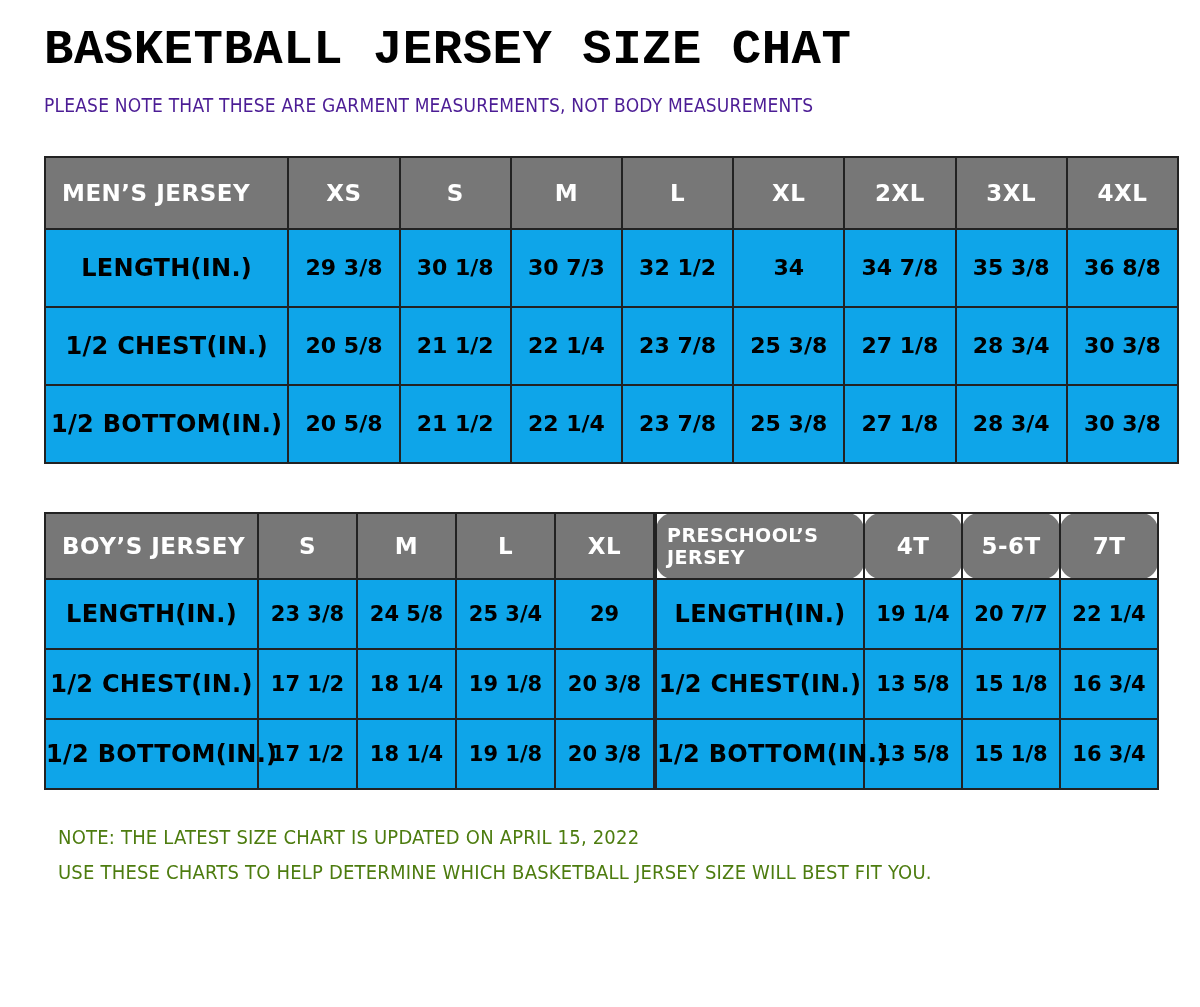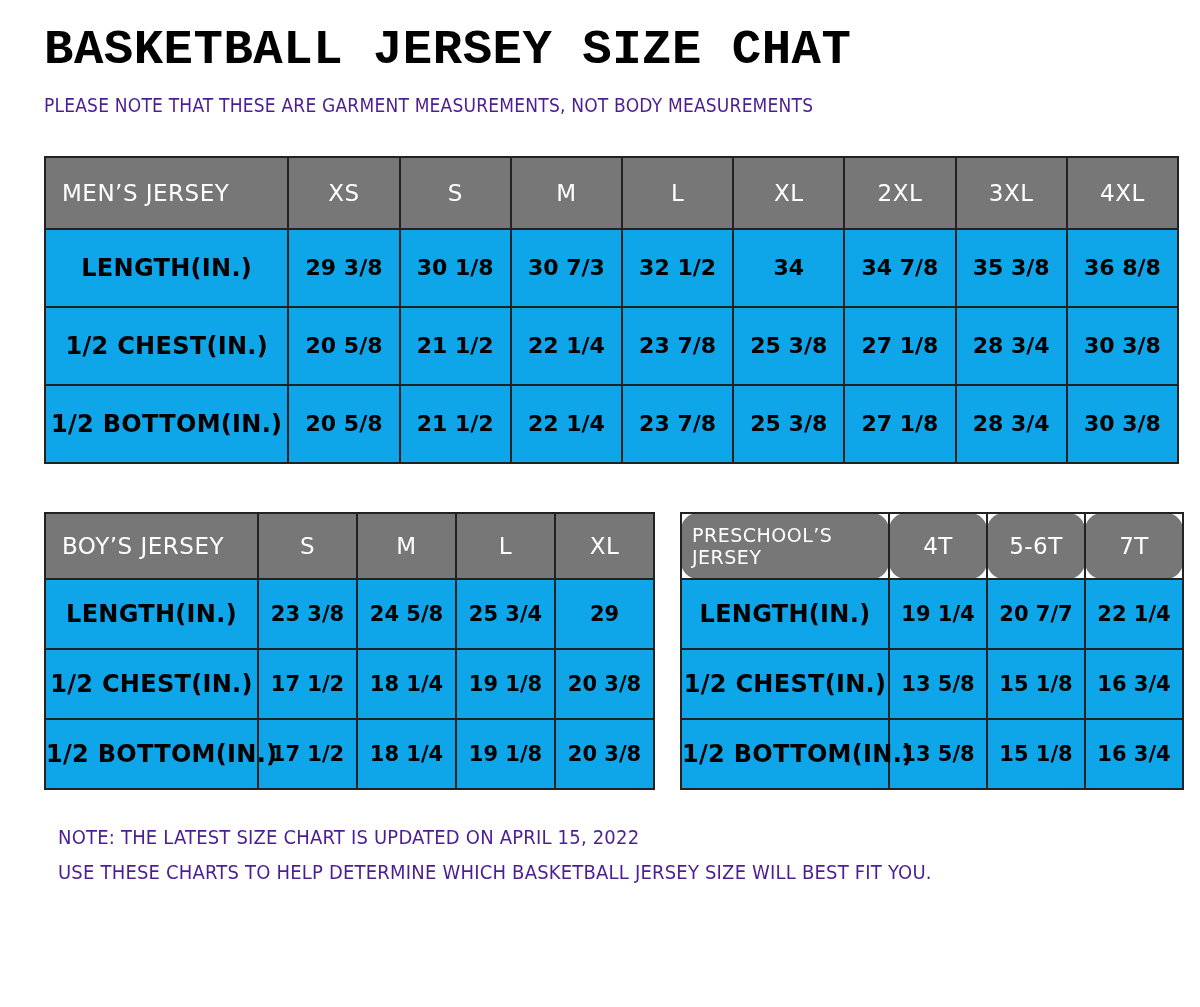--- a/index.html
+++ b/index.html
@@ -54,21 +54,21 @@
     vertical-align: middle;
     font-weight: bold;
     color: #000;
     padding: 0;
   }
   table.sizechart thead th {
     background: #777777;
     color: #ffffff;
     height: 70px;
     font-size: 23px;
-    font-weight: normal;
+    font-weight: bold;
     letter-spacing: 0.5px;
   }
   table.sizechart tbody td {
     height: 76px;
     font-size: 22px;
     background: #0ea5e9;
   }
   .rowlabel {
     font-size: 24px !important;
     letter-spacing: 0.3px;
@@ -85,21 +85,20 @@
     width: 1135px;
     margin: 36px 0 0 22px;
   }
   #mens-table colgroup col.lbl { width: 243px; }
   #mens-table colgroup col.val { width: 111px; }
 
   
   .lower-wrap {
     display: flex;
     margin: 48px 0 0 22px;
-    gap: 25px;
     align-items: flex-end;
   }
   #boys-table { width: 609px; }
   #boys-table colgroup col.lbl { width: 213px; }
   #boys-table colgroup col.val { width: 99px; }
 
   #pre-table { width: 502px; }
   #pre-table colgroup col.lbl { width: 208px; }
   #pre-table colgroup col.val { width: 98px; }
 
@@ -109,21 +108,21 @@
     padding-left: 10px !important;
   }
   #pre-table tbody td.rowlabel { font-size: 23px; }
   #boys-table tbody td.rowlabel { font-size: 23px; }
   #boys-table tbody td { height: 68px; font-size: 21px; }
   #pre-table tbody td { height: 68px; font-size: 21px; }
   #boys-table thead th { height: 64px; }
   #pre-table thead th { height: 64px; border-radius: 17px; }
 
   .note-bottom {
-    color: #4c1d95;
+    color: #4d7c0f;
     font-family: "DejaVu Sans Condensed", "DejaVu Sans", sans-serif;
     font-size: 20px;
     line-height: 1.75;
     margin: 30px 0 0 36px;
     letter-spacing: 0.2px;
   }
   .note-bottom div { white-space: nowrap; }
 </style>
 </head>
 <body>

